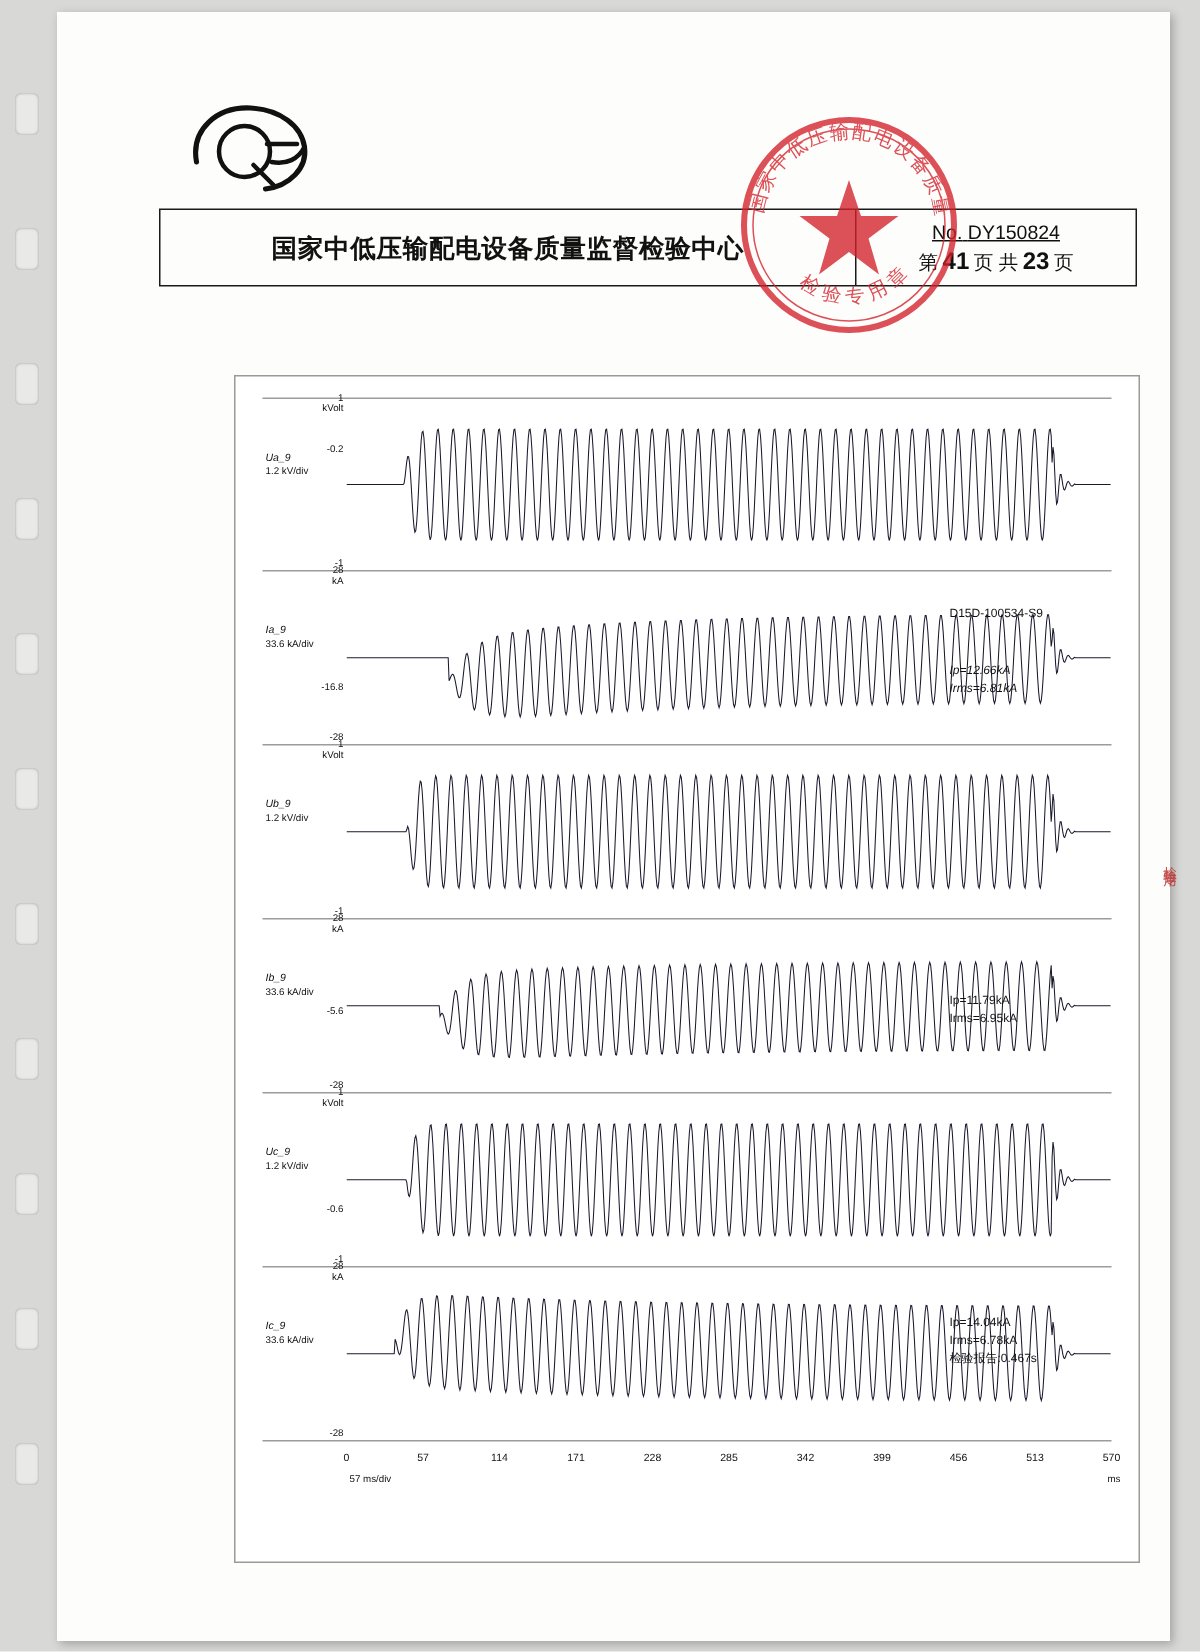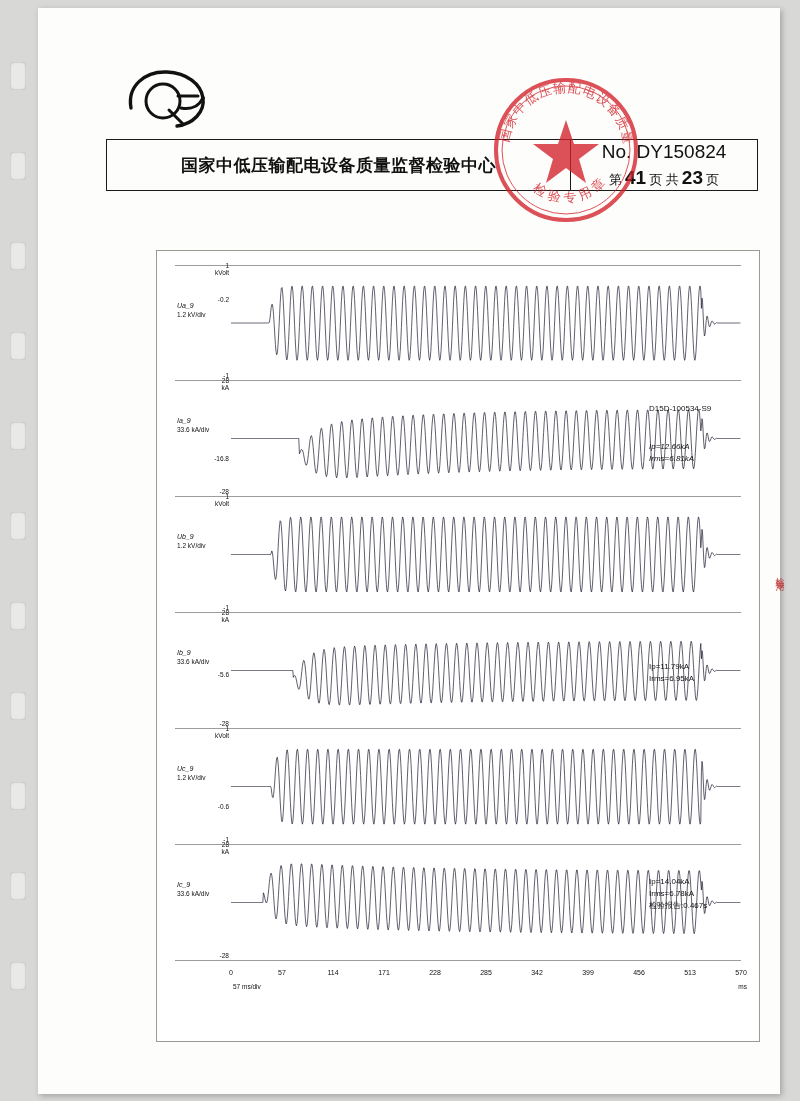--- a/index.html
+++ b/index.html
@@ -40,23 +40,23 @@
     box-sizing:border-box;
     display:flex;
   }
   #hdr .cell{
     display:flex;align-items:center;justify-content:center;
     box-sizing:border-box;
   }
   #hdr-left{width:104px;border-right:1.4px solid #1a1a1a;font-size:14px;letter-spacing:1px;color:#111;}
   #hdr-mid{flex:1;border-right:1.4px solid #1a1a1a;font-size:17px;font-weight:bold;letter-spacing:.5px;color:#111;}
   #hdr-right{width:186px;flex-direction:column;gap:4px;color:#111;}
-  #hdr-right .line1{font-size:19px;}
+  #hdr-right .line1{font-size:13px;text-decoration:underline;}
   #hdr-right .line2{font-size:13px;display:flex;align-items:baseline;gap:3px;}
-  #hdr-right .num{font-size:19px;font-weight:bold;}
+  #hdr-right .num{font-size:16px;font-weight:bold;}
   
   #stamp{
     position:absolute;left:452px;top:66px;width:152px;height:152px;
     pointer-events:none;
   }
   
   #chartframe{
     position:absolute;left:118px;top:242px;
     width:602px;height:790px;
     border:1px solid #9a9a97;
@@ -95,21 +95,21 @@
   #xaxis{
     position:absolute;left:74px;top:716px;width:510px;height:30px;
     font-size:7px;color:#111;
   }
   #xaxis .ticks{position:relative;height:12px;}
   #xaxis .ticks span{position:absolute;transform:translateX(-50%);top:2px;}
   #xaxis .unit{position:absolute;right:-6px;top:16px;font-size:6.5px;}
   #xaxis .perdiv{position:absolute;left:2px;top:16px;font-size:6.5px;}
   
   .annot{
-    position:absolute;font-size:8px;color:#111;line-height:12px;margin-left:16px;
+    position:absolute;font-size:8px;color:#111;line-height:12px;
   }
   #annot-model{left:476px;top:152px;}
   #annot-a{left:476px;top:190px;font-style:italic;}
   #annot-b{left:476px;top:410px;}
   #annot-c{left:476px;top:625px;}
   
   #sidetext{
     position:absolute;left:770px;top:570px;
     width:16px;font-size:9px;color:#b33;
     writing-mode:vertical-rl;

